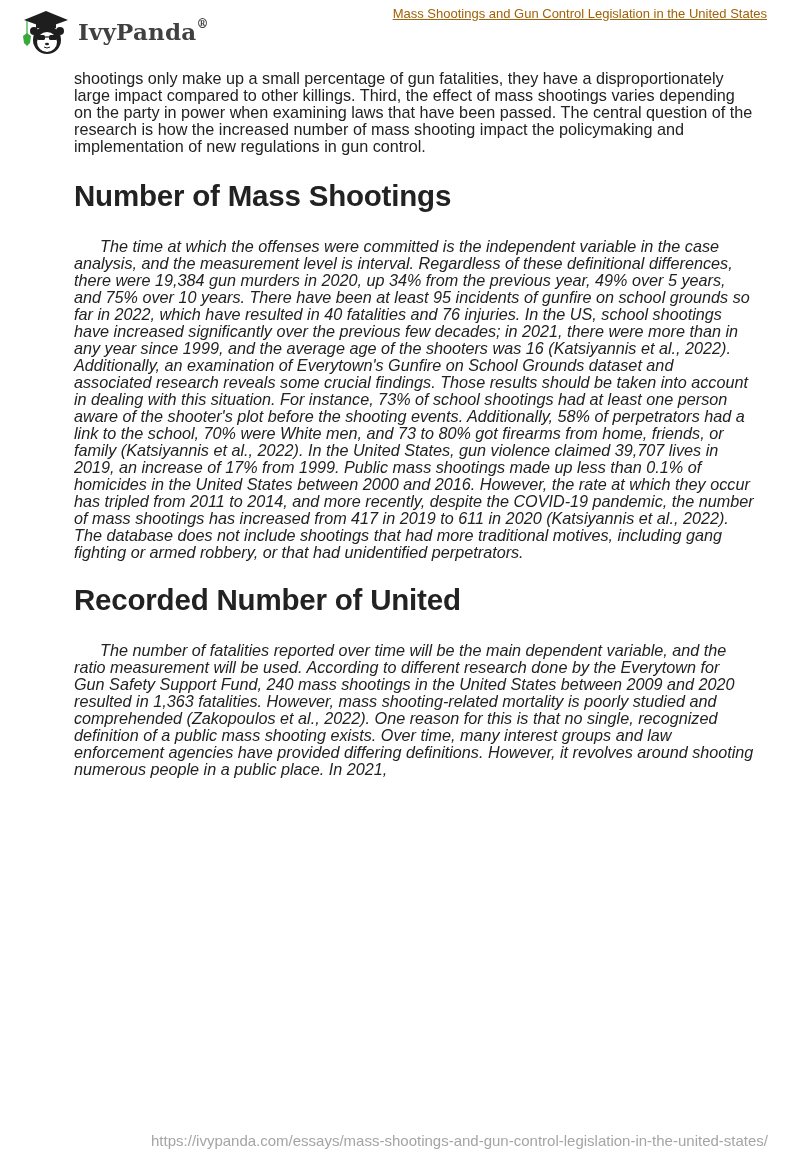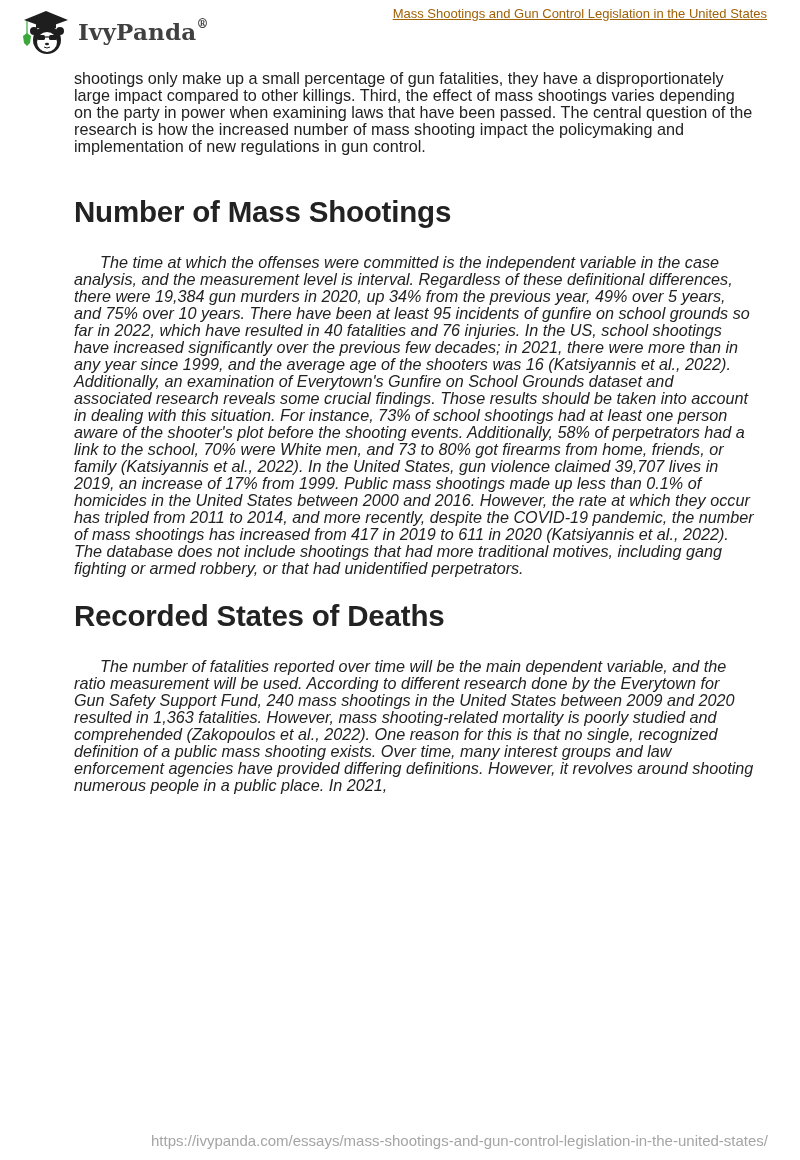--- a/index.html
+++ b/index.html
@@ -9,21 +9,21 @@
   .logo { position: absolute; left: 16px; top: 6px; display: flex; align-items: center; }
   .logo svg { width: 60px; height: 50px; }
   .brand { font-family: "DejaVu Serif", serif; font-weight: bold; font-size: 23px;
            color: #404040; margin-left: 2px; letter-spacing: 0.2px; }
   .brand sup { font-size: 12px; font-weight: bold; position: relative; top: -3px; }
   .doc-title { position: absolute; right: 33px; top: 6px; font-size: 13px; color: #a16207; text-decoration: underline; }
   .content { position: absolute; left: 74px; top: 70px; width: 680px; }
   p { margin: 0; font-size: 16.2px; line-height: 17px; color: #222; }
   p.indent { text-indent: 26px; font-style: italic; }
   h2 { margin: 0; font-size: 29.5px; font-weight: bold; color: #222; letter-spacing: -0.2px; }
-  h2.h-first { margin-top: 40px; margin-bottom: 25px; }
+  h2.h-first { margin-top: 24px; margin-bottom: 25px; }
   h2.h-second { margin-top: 22px; margin-bottom: 25px; }
   .footer-url { position: absolute; right: 32px; top: 1132px; font-size: 15px; color: #a5a5a5; }
 </style>
 </head>
 <body>
 
 <div class="header">
   <div class="logo">
     <svg viewBox="0 0 60 50">
 
@@ -50,17 +50,17 @@
   </div>
   <div class="doc-title">Mass Shootings and Gun Control Legislation in the United States</div>
 </div>
 
 <div class="content">
   <p>shootings only make up a small percentage of gun fatalities, they have a disproportionately large impact compared to other killings. Third, the effect of mass shootings varies depending on the party in power when examining laws that have been passed. The central question of the research is how the increased number of mass shooting impact the policymaking and implementation of new regulations in gun control.</p>
 
   <h2 class="h-first">Number of Mass Shootings</h2>
   <p class="indent">The time at which the offenses were committed is the independent variable in the case analysis, and the measurement level is interval. Regardless of these definitional differences, there were 19,384 gun murders in 2020, up 34% from the previous year, 49% over 5 years, and 75% over 10 years. There have been at least 95 incidents of gunfire on school grounds so far in 2022, which have resulted in 40 fatalities and 76 injuries. In the US, school shootings have increased significantly over the previous few decades; in 2021, there were more than in any year since 1999, and the average age of the shooters was 16 (Katsiyannis et al., 2022). Additionally, an examination of Everytown's Gunfire on School Grounds dataset and associated research reveals some crucial findings. Those results should be taken into account in dealing with this situation. For instance, 73% of school shootings had at least one person aware of the shooter's plot before the shooting events. Additionally, 58% of perpetrators had a link to the school, 70% were White men, and 73 to 80% got firearms from home, friends, or family (Katsiyannis et al., 2022). In the United States, gun violence claimed 39,707 lives in 2019, an increase of 17% from 1999. Public mass shootings made up less than 0.1% of homicides in the United States between 2000 and 2016. However, the rate at which they occur has tripled from 2011 to 2014, and more recently, despite the COVID-19 pandemic, the number of mass shootings has increased from 417 in 2019 to 611 in 2020 (Katsiyannis et al., 2022). The database does not include shootings that had more traditional motives, including gang fighting or armed robbery, or that had unidentified perpetrators.</p>
 
-  <h2 class="h-second">Recorded States of Deaths</h2>
+  <h2 class="h-second">Recorded Number of United</h2>
   <p class="indent">The number of fatalities reported over time will be the main dependent variable, and the ratio measurement will be used. According to different research done by the Everytown for Gun Safety Support Fund, 240 mass shootings in the United States between 2009 and 2020 resulted in 1,363 fatalities. However, mass shooting-related mortality is poorly studied and comprehended (Zakopoulos et al., 2022). One reason for this is that no single, recognized definition of a public mass shooting exists. Over time, many interest groups and law enforcement agencies have provided differing definitions. However, it revolves around shooting numerous people in a public place. In 2021,</p>
 </div>
 
 <div class="footer-url">https://ivypanda.com/essays/mass-shootings-and-gun-control-legislation-in-the-united-states/</div>
 
 </body></html>

